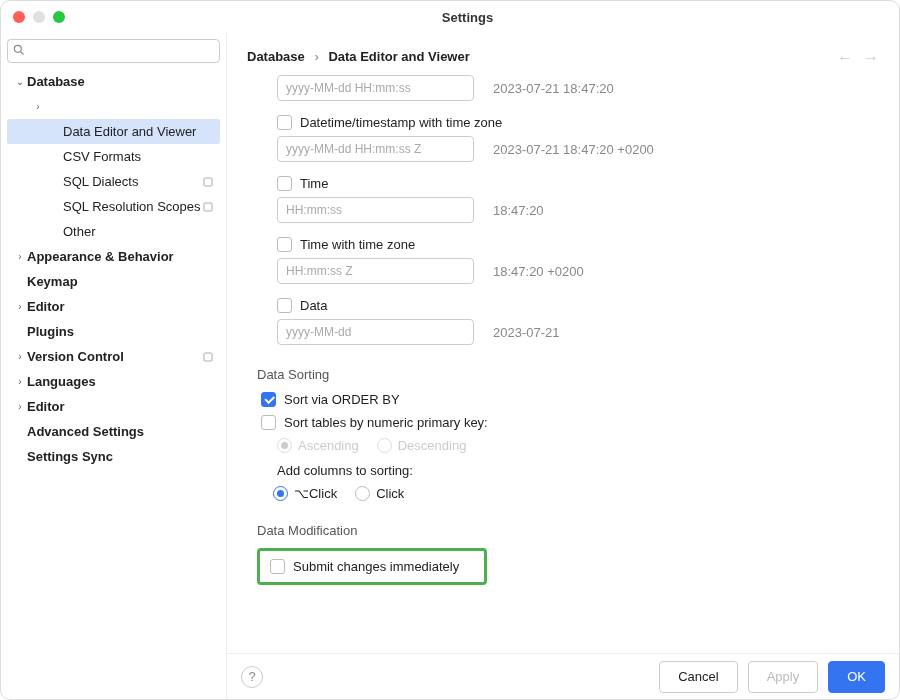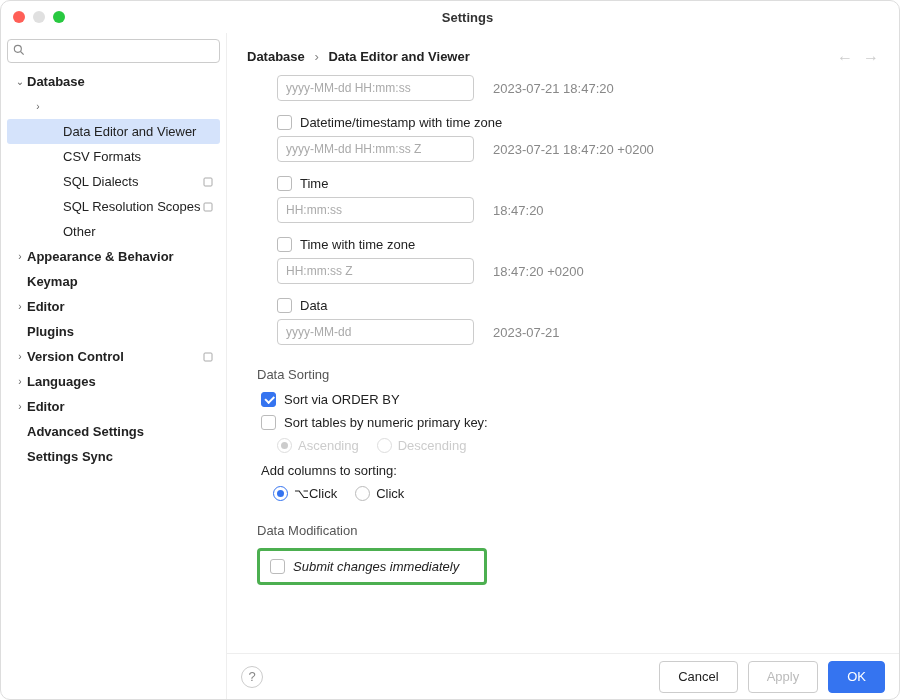--- a/index.html
+++ b/index.html
@@ -235,21 +235,20 @@
       margin-top: 6px;
       margin-bottom: 6px;
     }
     .disabled-text { color: #ccc; }
     .highlight-box {
       border: 3px solid #4caf50;
       border-radius: 4px;
       padding: 8px 10px;
       margin-top: 4px;
       width: 230px;
-      font-style: italic;
     }
     .footer {
       height: 46px;
       border-top: 1px solid #eee;
       display: flex;
       align-items: center;
       padding: 0 14px;
     }
     .help-btn {
       width: 22px; height: 22px;
@@ -458,21 +457,21 @@
         <div class="radio-inline">
           <span class="radio disabled selected"></span>
           <span class="disabled-text">Ascending</span>
         </div>
         <div class="radio-inline">
           <span class="radio disabled"></span>
           <span class="disabled-text">Descending</span>
         </div>
       </div>
 
-      <div style="margin-left:4px; margin-top:10px; margin-bottom:8px">Add columns to sorting:</div>
+      <div style="margin-left:20px; margin-top:10px; margin-bottom:8px">Add columns to sorting:</div>
       <div class="radio-group" style="margin-left:16px">
         <div class="radio-inline">
           <span class="radio selected"></span>
           <span>⌥Click</span>
         </div>
         <div class="radio-inline">
           <span class="radio"></span>
           <span>Click</span>
         </div>
       </div>

